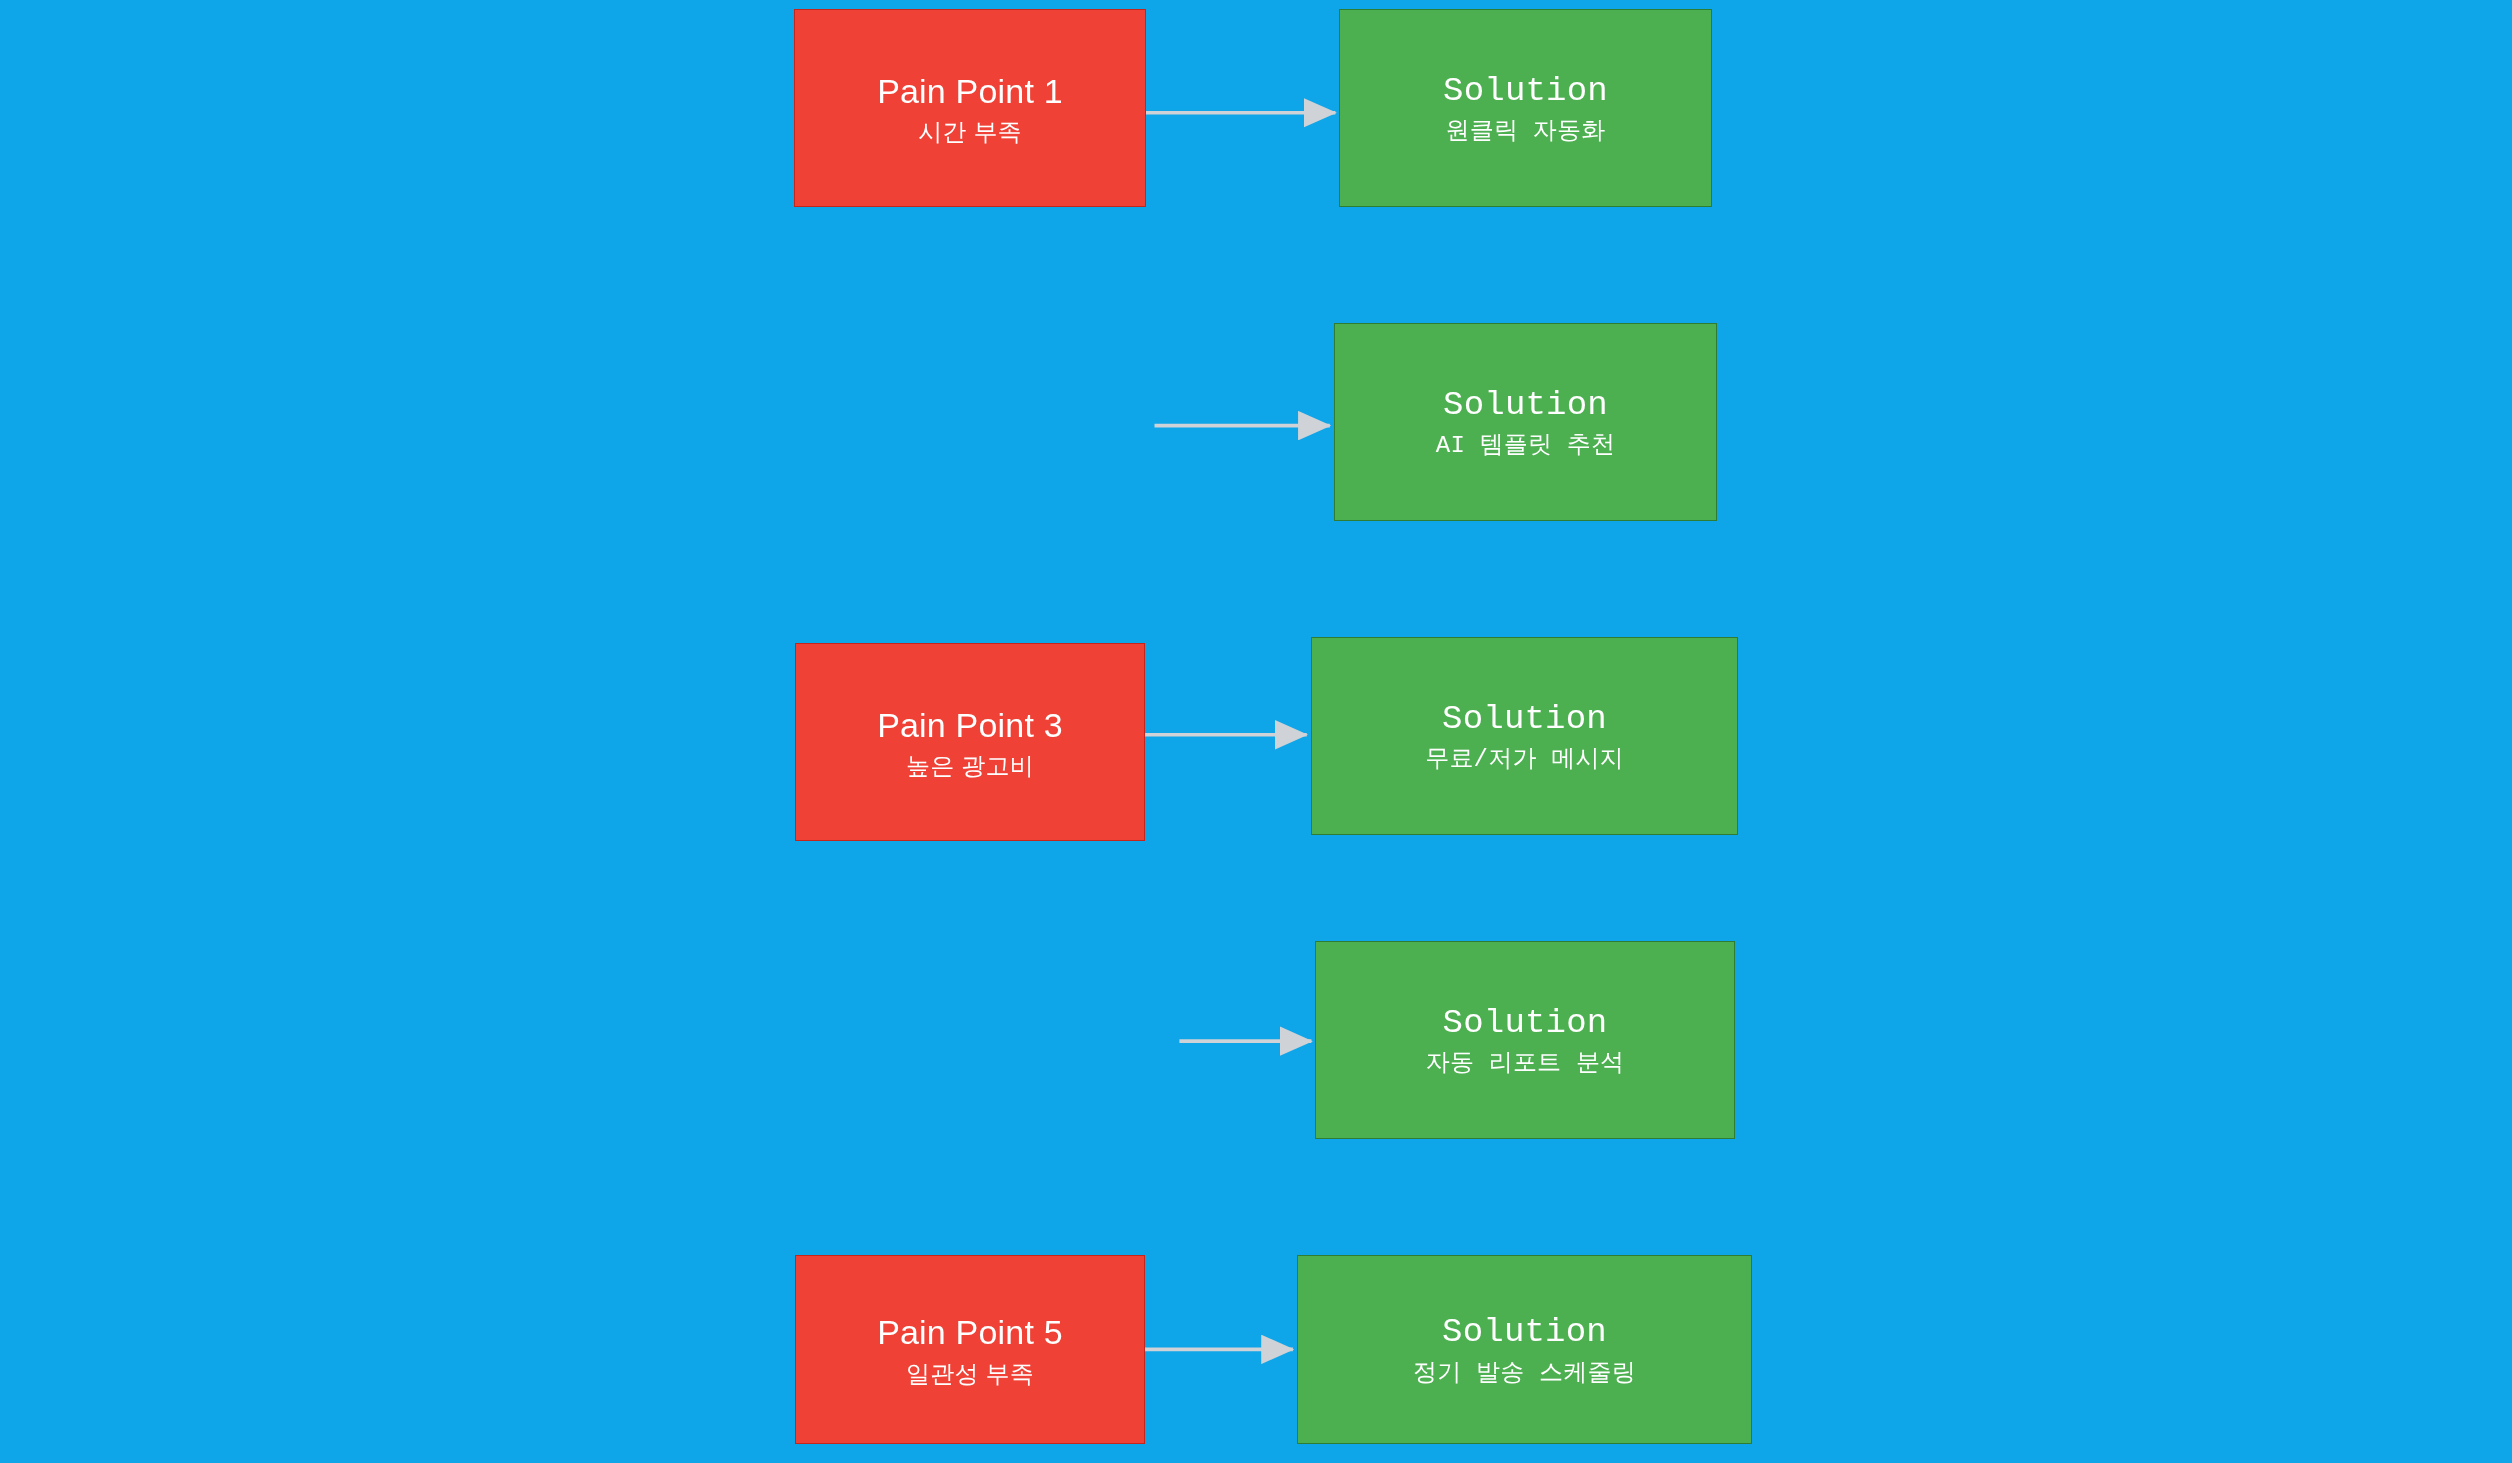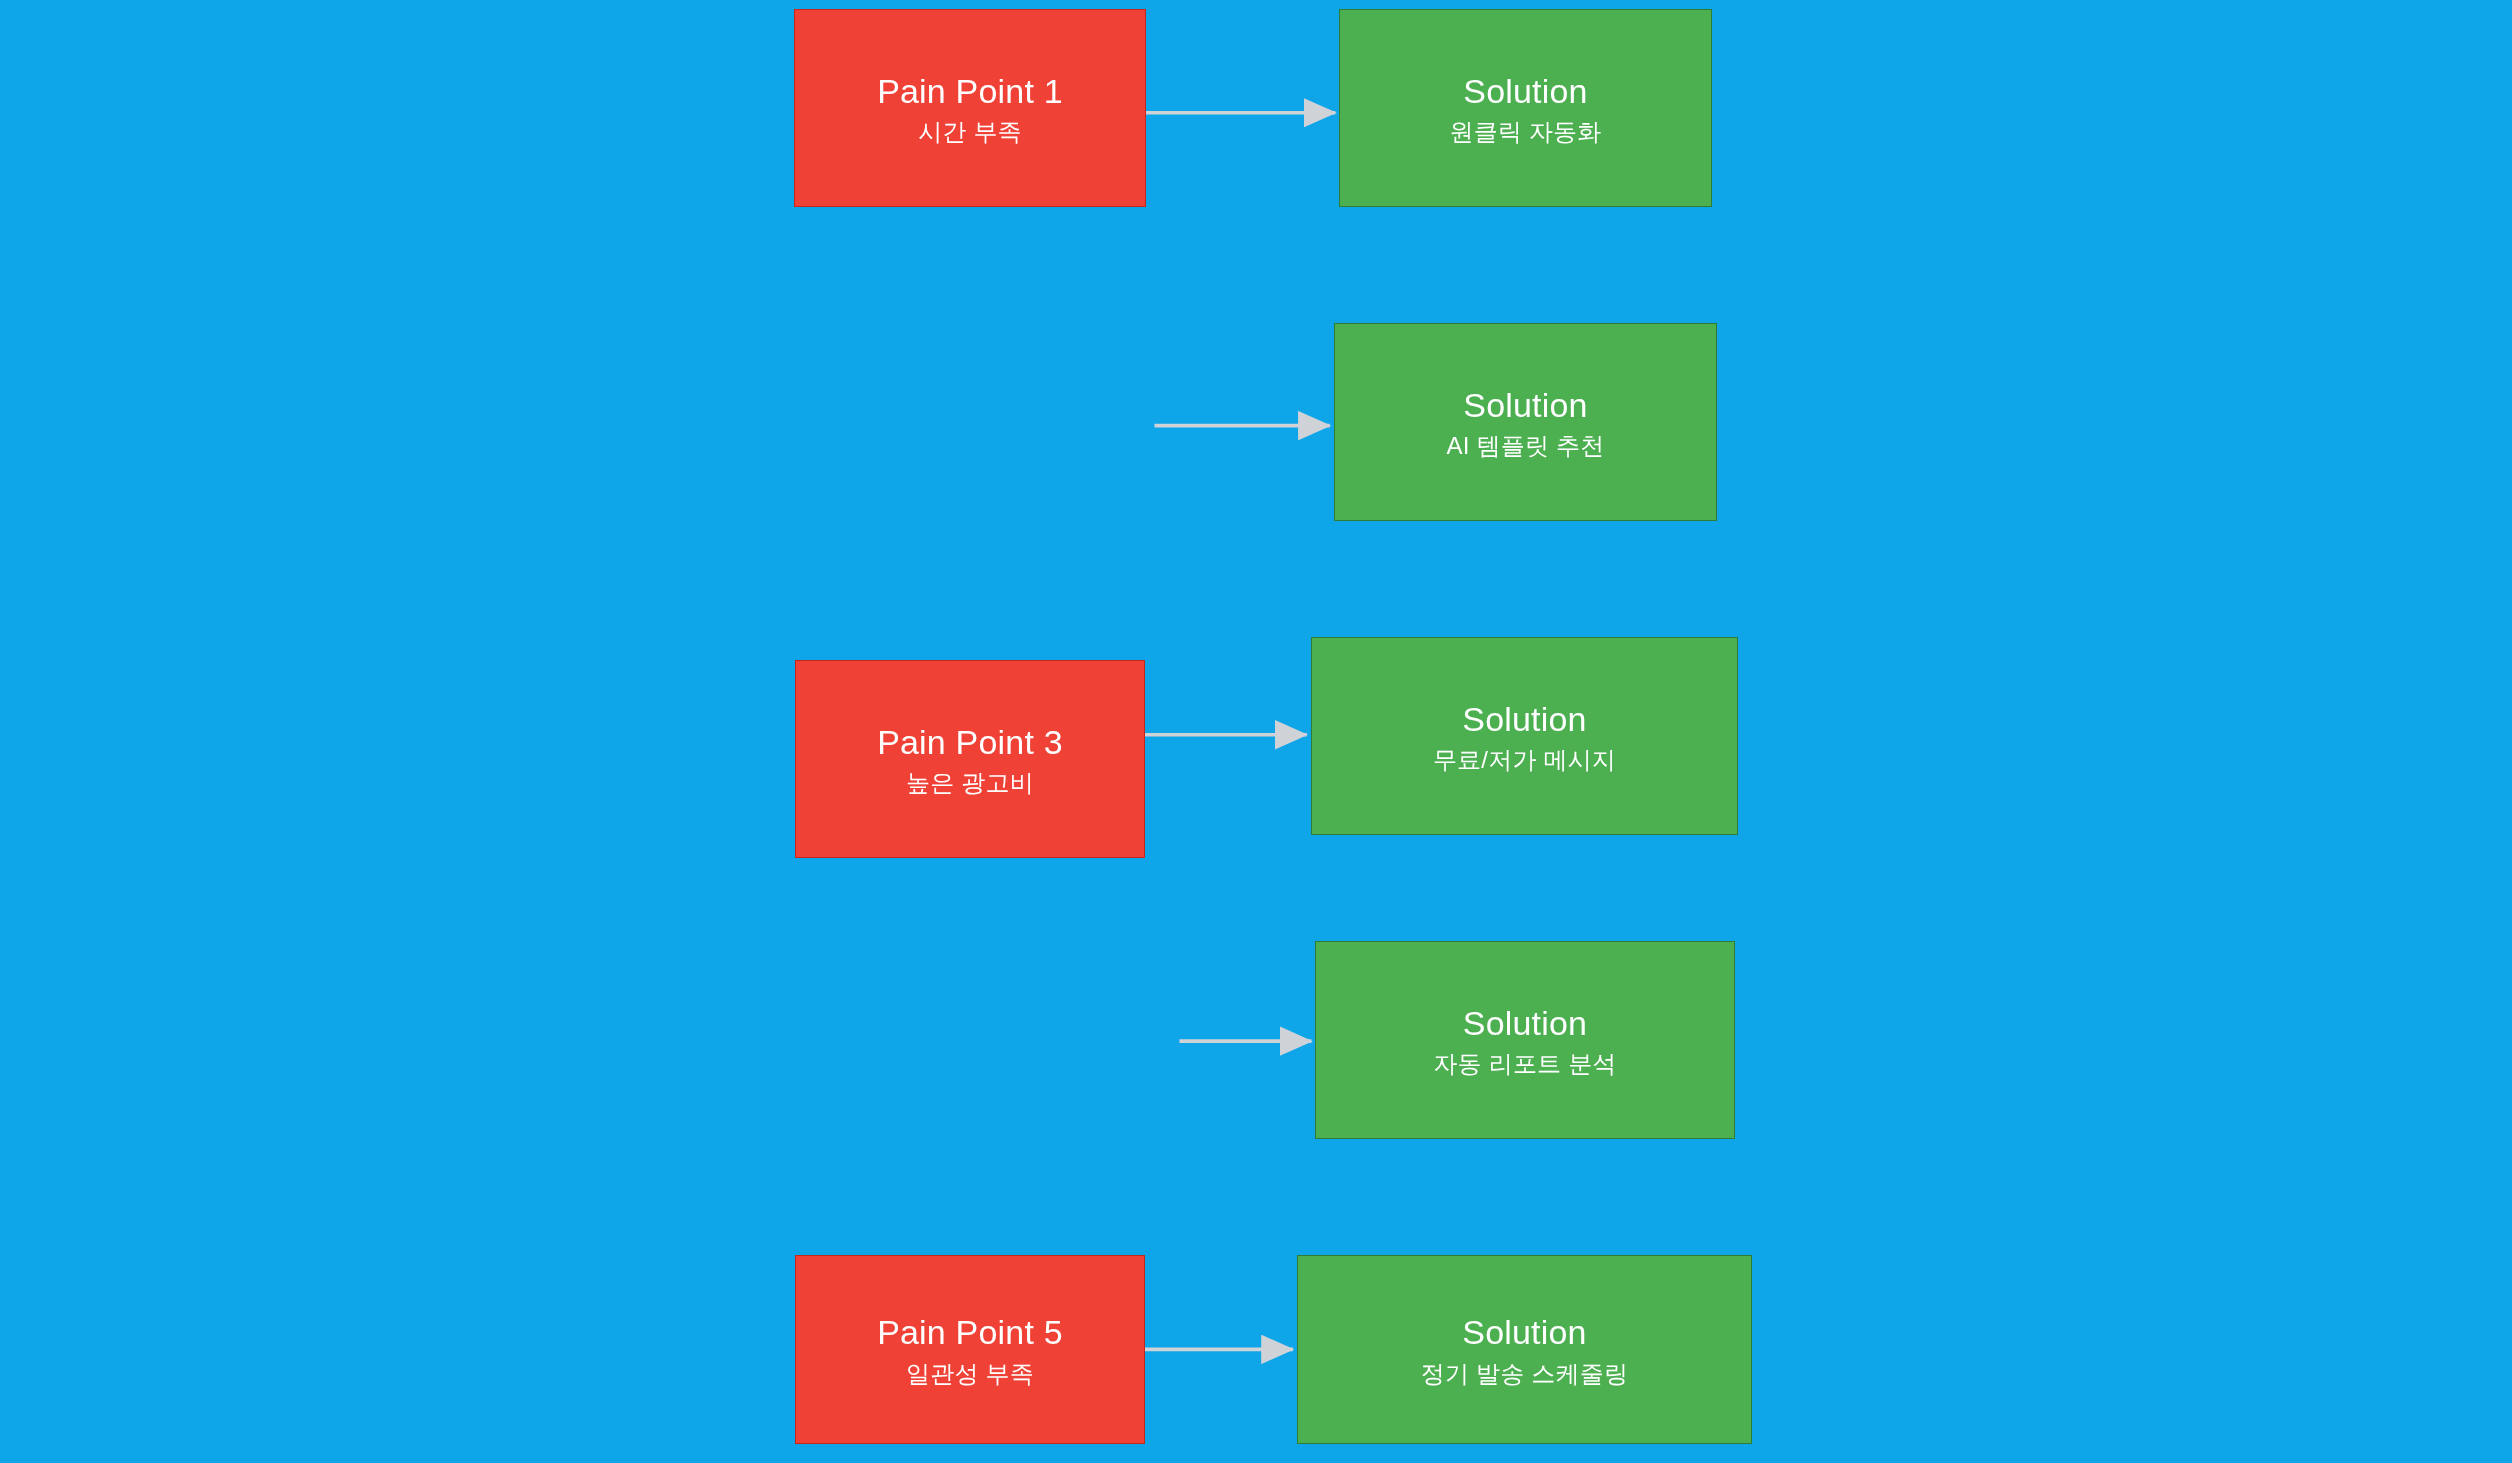--- a/index.html
+++ b/index.html
@@ -39,20 +39,21 @@
     font-weight: 400;
     white-space: nowrap;
   }
   .pain {
     background: #ef4136;
     border: 1.8px solid #c6251c;
   }
   .solution {
     background: #4caf50;
     border: 1.8px solid #2f7d33;
+    font-family: Liberation Mono, monospace;
   }
   .edge-layer {
     position: absolute;
     inset: 0;
     width: 2512px;
     height: 1464px;
     pointer-events: none;
   }
 </style>
 </head>
@@ -82,21 +83,21 @@
   <div class="node solution" style="left: 1339px; top: 9.2px; width: 373px; height: 198px; background: rgb(76, 175, 80); border-color: rgb(47, 125, 51); color: rgb(255, 255, 255);">
     <span class="title">Solution</span>
     <span class="sub">원클릭 자동화</span>
   </div>
 
   <div class="node solution" style="left: 1334px; top: 323px; width: 383px; height: 198px; background: rgb(76, 175, 80); border-color: rgb(47, 125, 51); color: rgb(255, 255, 255);">
     <span class="title">Solution</span>
     <span class="sub">AI 템플릿 추천</span>
   </div>
 
-  <div class="node pain" style="left: 795px; top: 660px; width: 350px; height: 198px; background: rgb(239, 65, 54); border-color: rgb(198, 37, 28); color: rgb(255, 255, 255);">
+  <div class="node pain" style="left: 795px; top: 643px; width: 350px; height: 198px; background: rgb(239, 65, 54); border-color: rgb(198, 37, 28); color: rgb(255, 255, 255);">
     <span class="title">Pain Point 3</span>
     <span class="sub">높은 광고비</span>
   </div>
   <div class="node solution" style="left: 1311px; top: 637px; width: 427px; height: 198px; background: rgb(76, 175, 80); border-color: rgb(47, 125, 51); color: rgb(255, 255, 255);">
     <span class="title">Solution</span>
     <span class="sub">무료/저가 메시지</span>
   </div>
 
   <div class="node solution" style="left: 1315px; top: 941px; width: 420px; height: 198px; background: rgb(76, 175, 80); border-color: rgb(47, 125, 51); color: rgb(255, 255, 255);">
     <span class="title">Solution</span>

